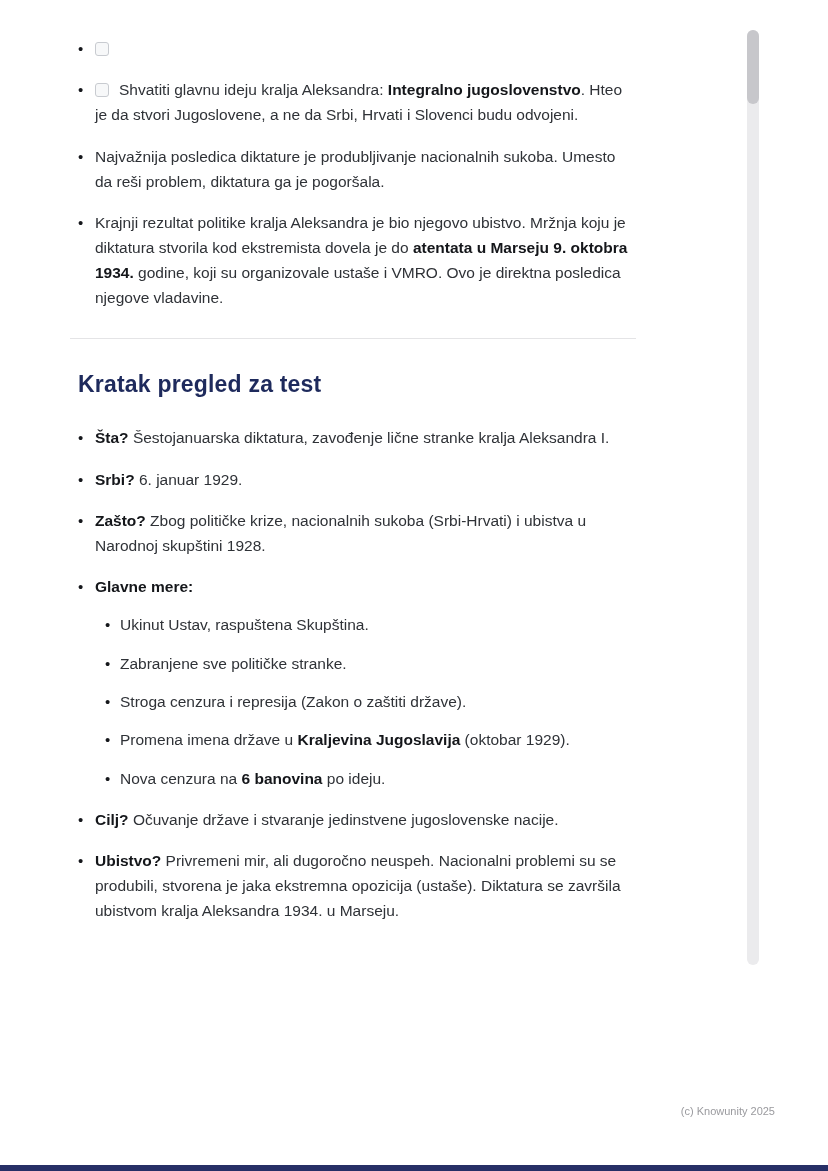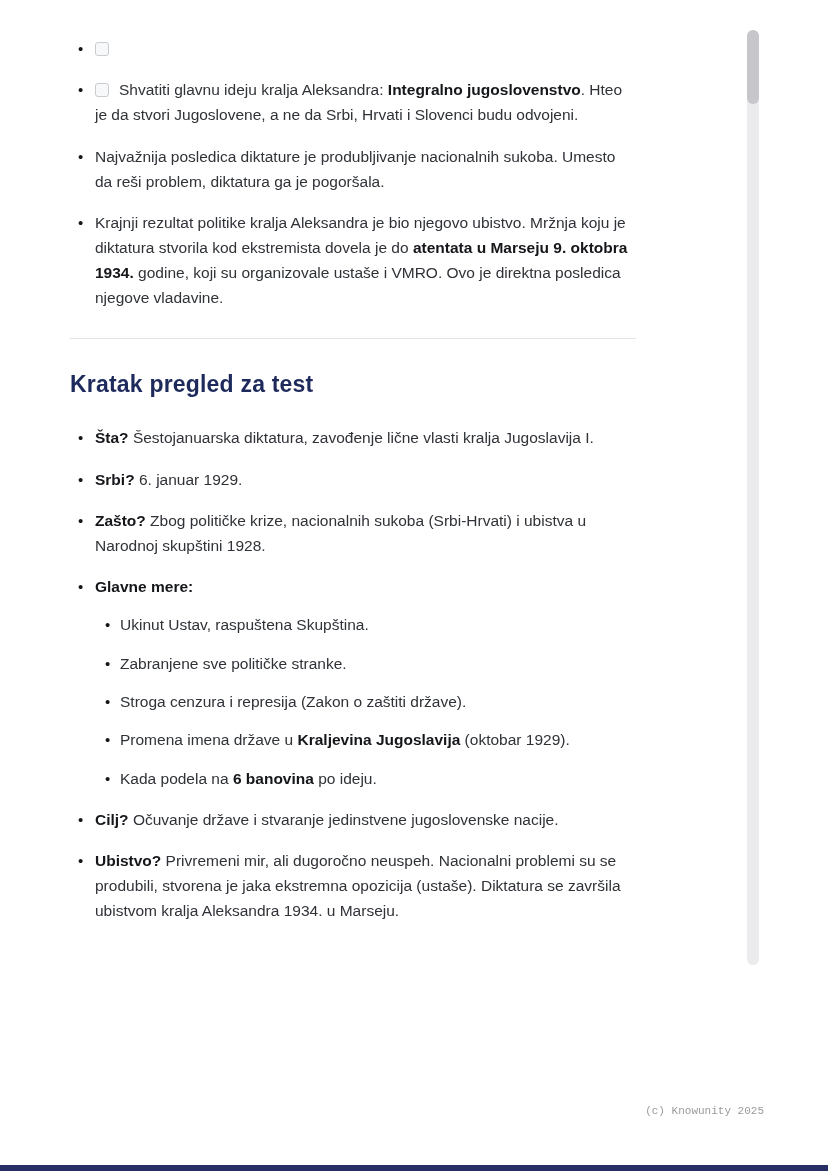--- a/index.html
+++ b/index.html
@@ -43,21 +43,21 @@
     border:none;
     border-top:1px solid #e4e4e6;
     margin:28px 0 27px 0;
   }
 
   .summary-title {
     font-size:23px;
     font-weight:700;
     color:#1e2a5c;
     letter-spacing:0.2px;
-    margin:0 0 22px 0;
+    margin:0 0 22px 8px;
   }
 
   .sub { margin-top:13px; }
   .sub .li { margin-bottom:13px; padding-left:10px; }
   .sub .li:last-child { margin-bottom:0; }
   .sub .marker { flex:0 0 15px; width:15px; }
 
   .scroll-track {
     position:absolute;
     top:30px; right:69px;
@@ -68,24 +68,23 @@
   .scroll-thumb {
     position:absolute;
     top:0; left:0;
     width:12px; height:74px;
     background:#c7c7cb;
     border-radius:6px;
   }
 
   .footer {
     position:absolute;
-    right:64px; bottom:54px;
+    right:53px; bottom:54px;
     font-size:11px;
     color:#9a9a9e;
-    font-family:Liberation Mono, monospace;
   }
 
   .bottom-strip {
     position:absolute;
     left:0; bottom:0;
     width:100%; height:6px;
     background:#272f66;
   }
 </style>
 </head>
@@ -122,21 +121,21 @@
       </div>
     </div>
 
     <hr class="divider">
 
     <h1 class="summary-title">Kratak pregled za test</h1>
 
     <div class="li">
       <span class="marker"><span class="dot">•</span></span>
       <div class="body">
-        <span class="b">Šta?</span><span> Šestojanuarska diktatura, zavođenje lične vlasti kralja Jugoslavija I.</span>
+        <span class="b">Šta?</span><span> Šestojanuarska diktatura, zavođenje lične stranke kralja Aleksandra I.</span>
       </div>
     </div>
 
     <div class="li">
       <span class="marker"><span class="dot">•</span></span>
       <div class="body">
         <span class="b">Srbi?</span><span> 6. januar 1929.</span>
       </div>
     </div>
 
@@ -172,21 +171,21 @@
           </div>
           <div class="li">
             <span class="marker"><span class="dot">•</span></span>
             <div class="body">
               <span>Promena imena države u </span><span class="b">Kraljevina Jugoslavija</span><span> (oktobar 1929).</span>
             </div>
           </div>
           <div class="li">
             <span class="marker"><span class="dot">•</span></span>
             <div class="body">
-              <span>Kada podela na </span><span class="b">6 banovina</span><span> po ideju.</span>
+              <span>Nova cenzura na </span><span class="b">6 banovina</span><span> po ideju.</span>
             </div>
           </div>
         </div>
       </div>
     </div>
 
     <div class="li">
       <span class="marker"><span class="dot">•</span></span>
       <div class="body">
         <span class="b">Cilj?</span><span> Očuvanje države i stvaranje jedinstvene jugoslovenske nacije.</span>

